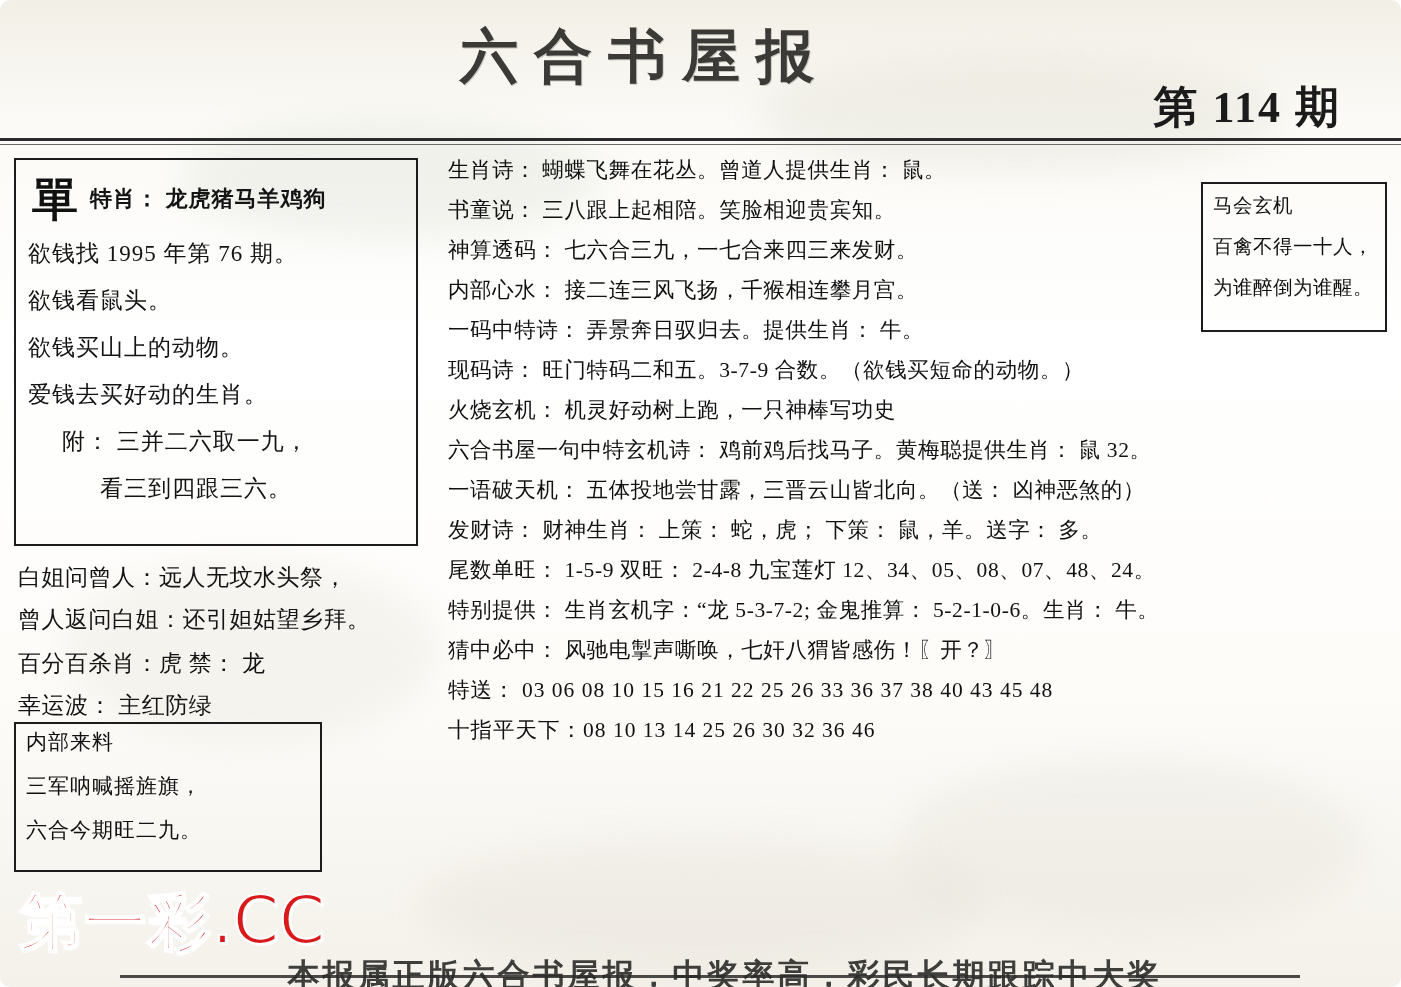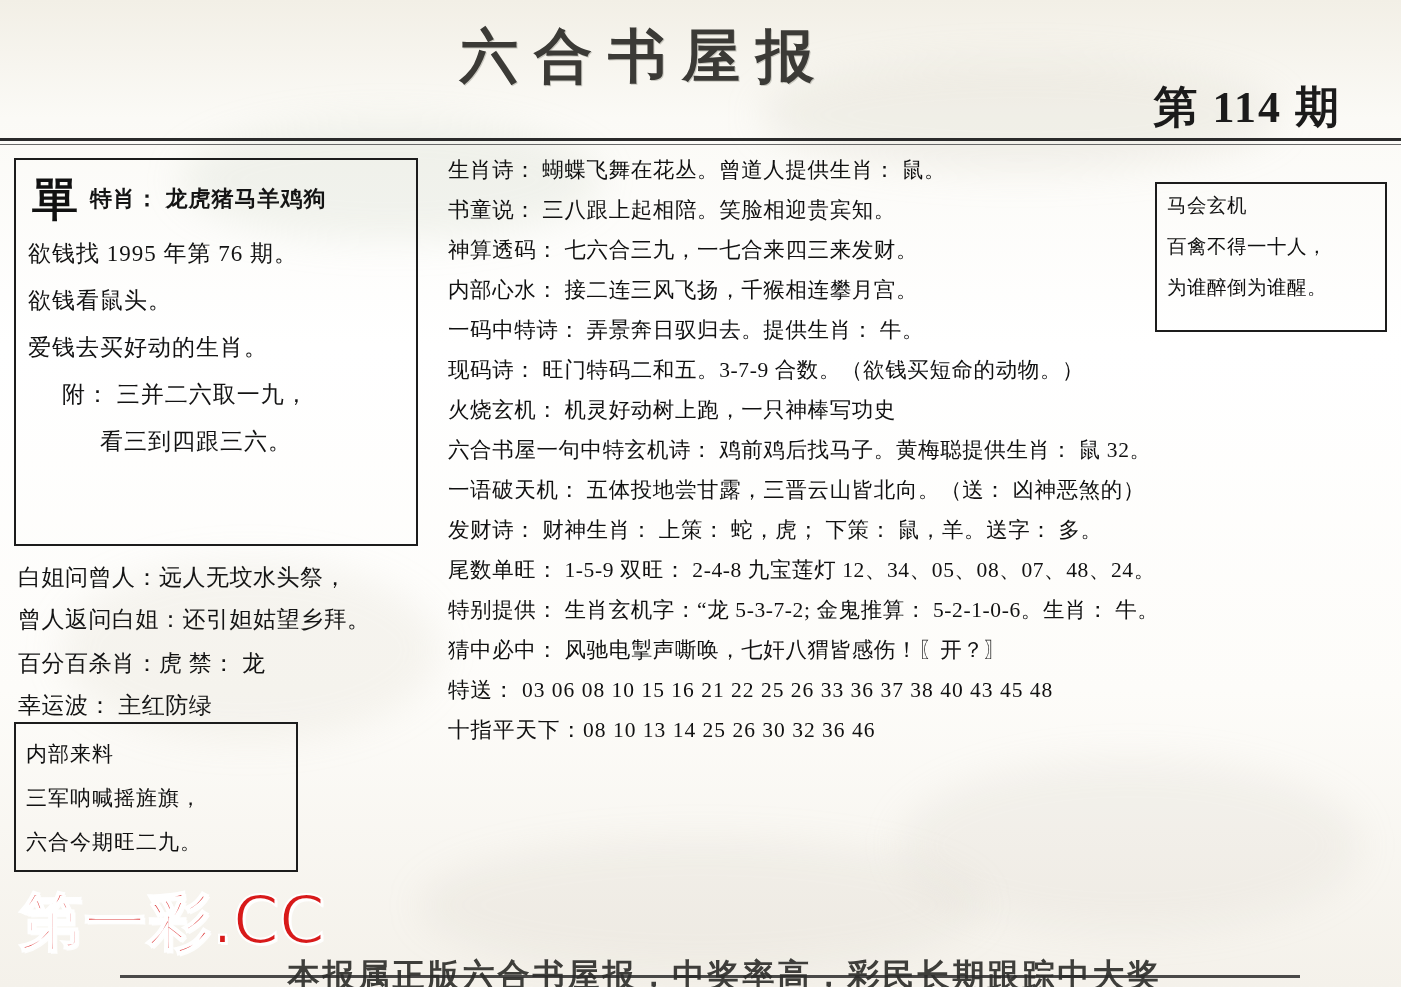--- a/index.html
+++ b/index.html
@@ -12,20 +12,21 @@
     position: relative;
     background: #ffffff;
     font-family: "Liberation Serif", "DejaVu Serif", serif;
     overflow: hidden;
   }
   .page {
     position: absolute;
     inset: 0;
     background:
       linear-gradient(180deg, #f2efe6 0%, #fbfaf6 12%, #ffffff 35%, #fdfcf9 70%, #f4f1ea 100%);
+    border-radius: 10px;
   }
   
   .blotch {
     position: absolute;
     border-radius: 50%;
     filter: blur(18px);
     pointer-events: none;
   }
   .b1 { left: 180px; top: 120px; width: 420px; height: 120px; background: rgba(190,200,180,0.18); }
   .b2 { left: 760px; top: 60px; width: 520px; height: 110px; background: rgba(200,195,175,0.20); }
@@ -128,25 +129,25 @@
   }
   .ls1 { top: 562px; }
   .ls2 { top: 604px; }
   .ls3 { top: 648px; }
   .ls4 { top: 690px; }
 
   .inner-box {
     position: absolute;
     left: 14px;
     top: 722px;
-    width: 284px;
+    width: 308px;
     height: 150px;
     border: 2px solid #1c1c1c;
     box-sizing: border-box;
-    padding: 12px 10px;
+    padding: 0 10px;
   }
   .inner-box .t {
     font-size: 21px;
     color: #111;
     margin-top: 4px;
     letter-spacing: 1px;
   }
   .inner-box .t2 { margin-top: 16px; }
 
   
@@ -164,21 +165,21 @@
     letter-spacing: 0.6px;
     white-space: nowrap;
   }
   .line.num { letter-spacing: 1px; }
 
   
   .right-box {
     position: absolute;
     right: 14px;
     top: 182px;
-    width: 232px;
+    width: 186px;
     height: 150px;
     border: 2px solid #1c1c1c;
     box-sizing: border-box;
     padding: 8px 10px;
   }
   .right-box .rl {
     font-size: 19.5px;
     color: #111;
     margin-bottom: 14px;
     letter-spacing: 0.5px;
@@ -263,20 +264,21 @@
   <div class="rule-top"></div>
   <div class="rule-top2"></div>
 
   <div class="left-box">
     <div class="dan-row">
       <span class="dan-char">單</span>
       <span class="dan-text">特肖： 龙虎猪马羊鸡狗</span>
     </div>
     <div class="left-line">欲钱找 1995 年第 76 期。</div>
     <div class="left-line">欲钱看鼠头。</div>
+    <div class="left-line">欲钱买山上的动物。</div>
     <div class="left-line">爱钱去买好动的生肖。</div>
     <div class="left-line indent">附： 三并二六取一九，</div>
     <div class="left-line indent2">看三到四跟三六。</div>
   </div>
 
   <div class="left-small ls1">白姐问曾人：远人无坟水头祭，</div>
   <div class="left-small ls3">百分百杀肖：虎 禁： 龙</div>
   <div class="left-small ls2">曾人返问白姐：还引妲姑望乡拜。</div>
   <div class="left-small ls4">幸运波： 主红防绿</div>
 

